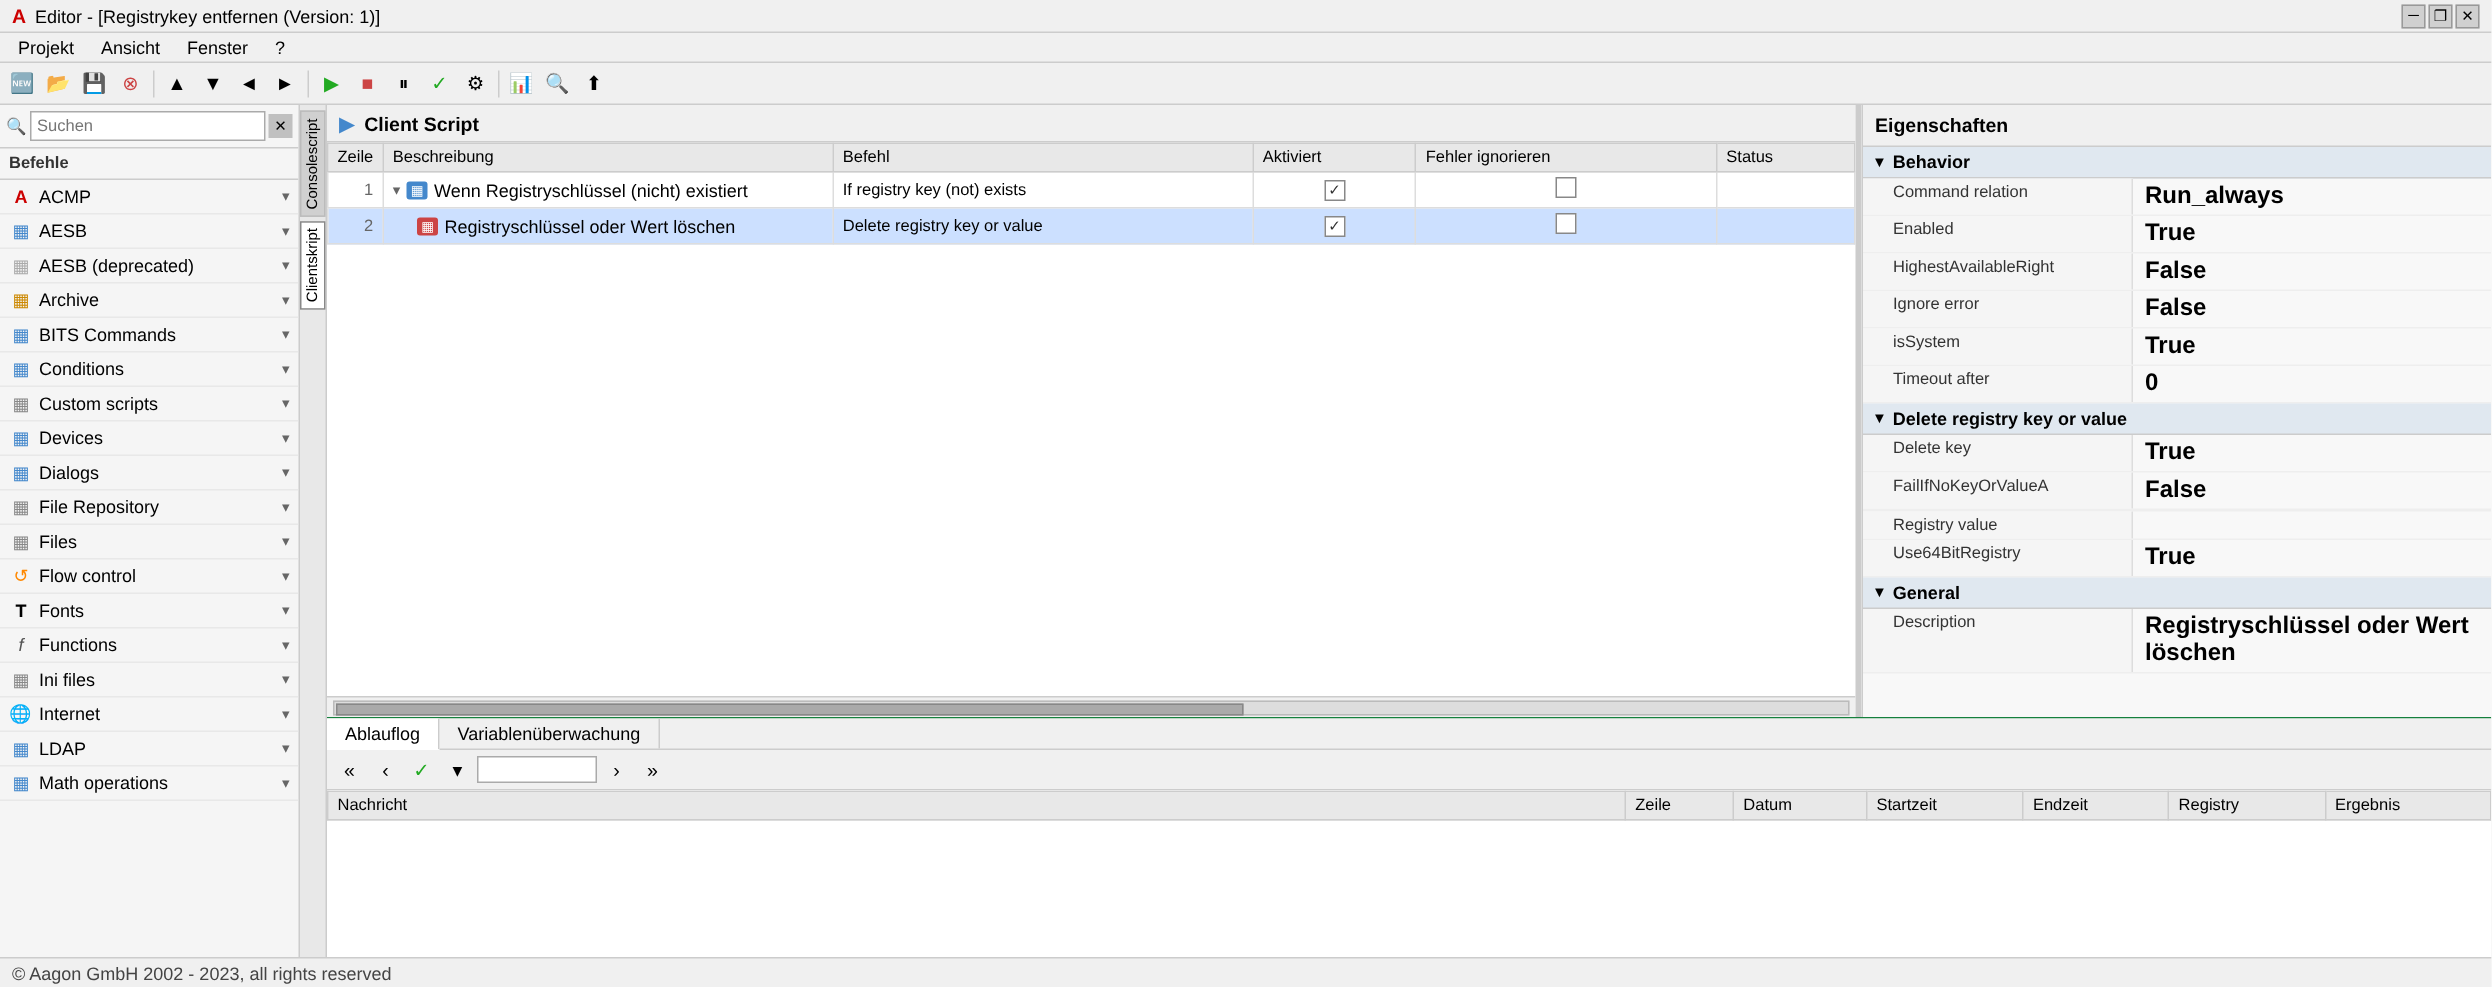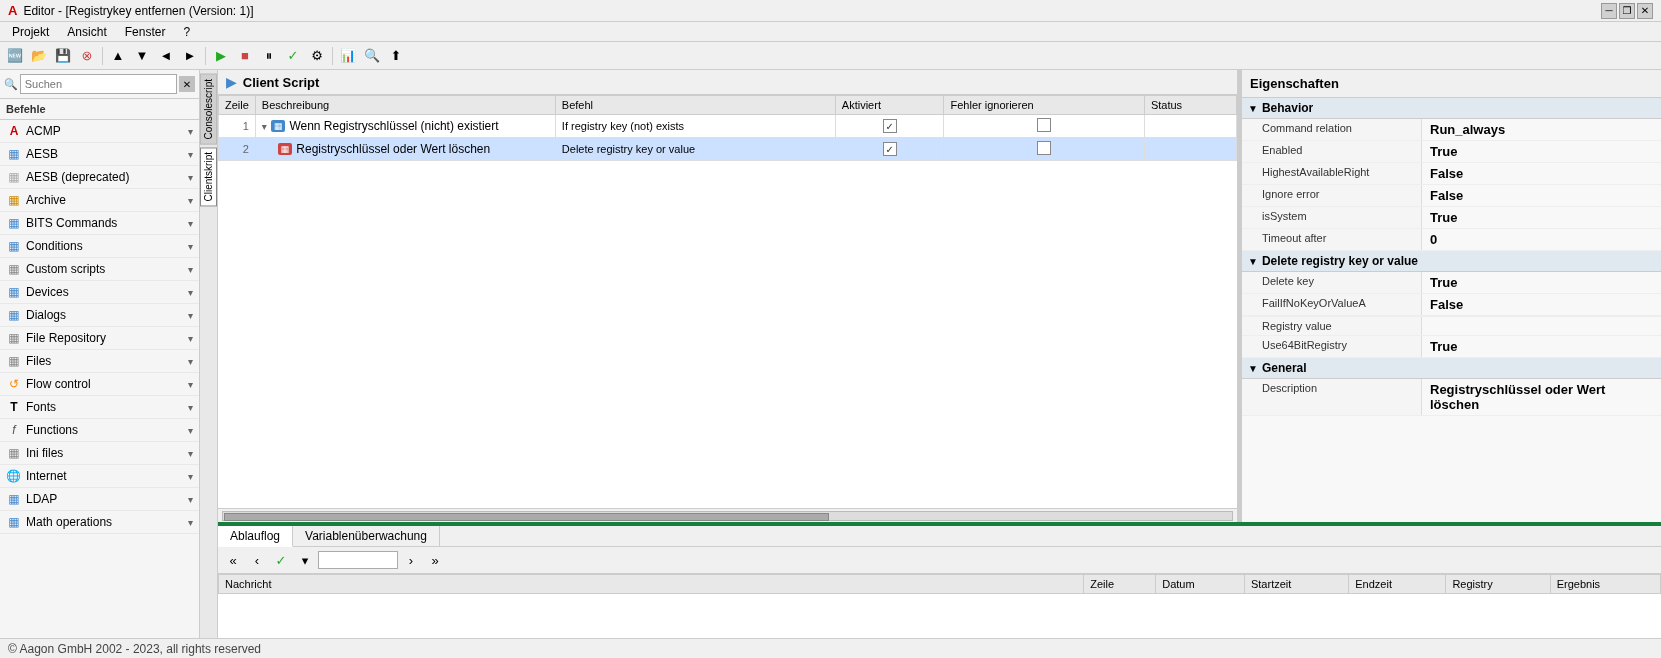--- a/index.html
+++ b/index.html
@@ -197,22 +197,22 @@
       font-size: 11px;
     }
     tr.selected td { background: #cce0ff; }
     .row-num { width: 30px; text-align: right; color: #666; }
     .checkbox-cell { text-align: center; }
     .cb { width: 14px; height: 14px; border: 1px solid #888; display: inline-flex; align-items: center; justify-content: center; background: white; }
     .cb.checked::after { content: '✓'; font-size: 10px; color: #333; }
 
     
     .log-area {
-      height: 116px;
-      border-top: 4px solid #15803d;
+      height: 160px;
+      border-top: 1px solid #15803d;
       display: flex;
       flex-direction: column;
     }
     .log-tabs {
       display: flex;
       background: #f0f0f0;
       border-bottom: 1px solid #ccc;
     }
     .log-tab {
       padding: 3px 12px;
@@ -285,21 +285,21 @@
       width: 180px;
       padding: 3px 8px 3px 20px;
       color: #333;
       font-size: 11px;
       border-right: 1px solid #ddd;
       background: #f5f5f5;
     }
     .prop-value {
       flex: 1;
       padding: 3px 8px;
-      font-size: 13px;
+      font-size: 16px;
       font-weight: bold;
       color: #000;
     }
 
     
     .collapse-arrow { font-size: 10px; }
 
     
     .status-bar {
       height: 20px;

